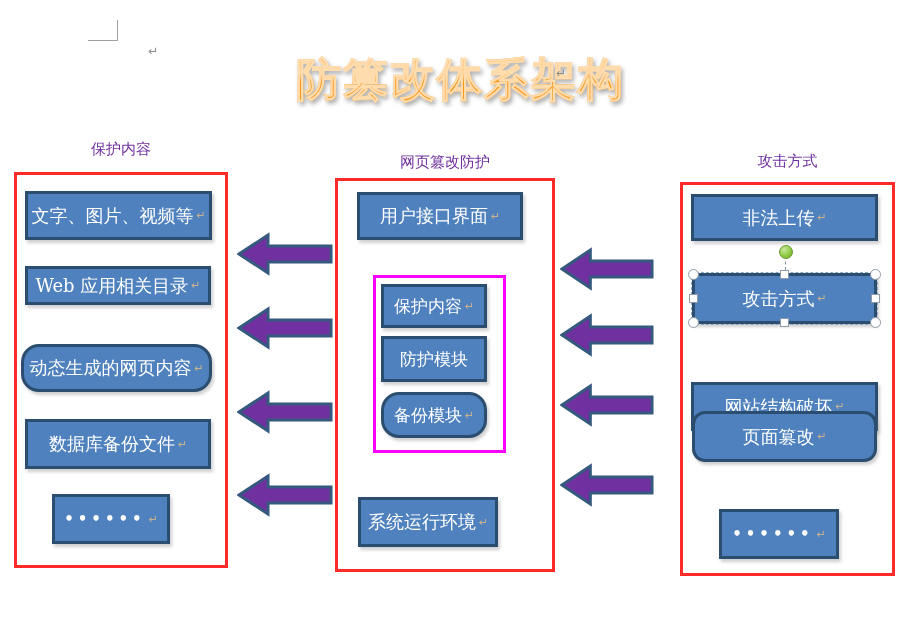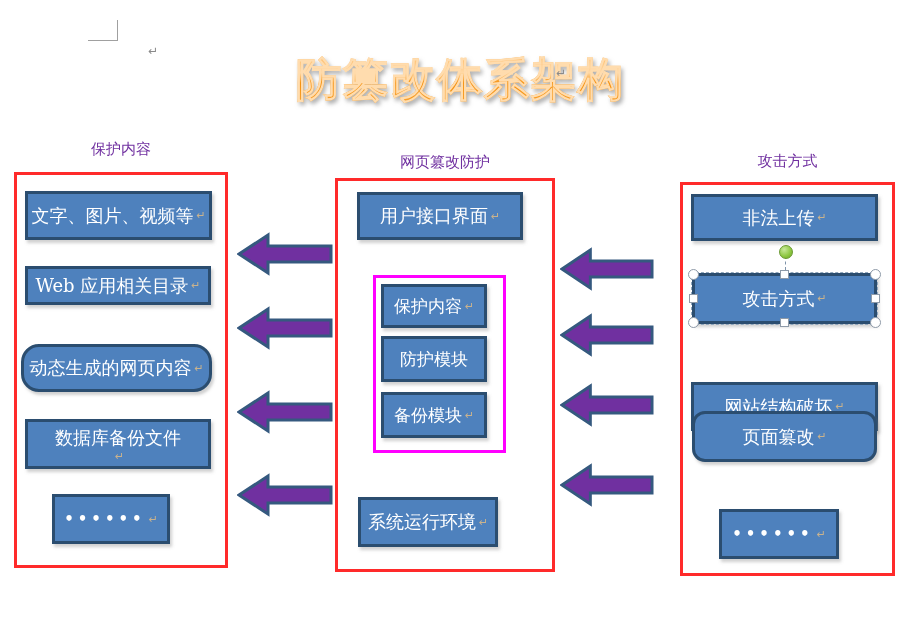--- a/index.html
+++ b/index.html
@@ -44,28 +44,28 @@
     display:flex;align-items:center;justify-content:center;
     color:#fff;font-size:18px;font-family:"DejaVu Serif","Liberation Serif",serif;
     box-shadow:2px 3px 3px rgba(120,120,120,0.35);white-space:nowrap;}
   .blue-box .pmark{color:#c9b28d;font-size:11px;margin-left:3px;}
   .dots{font-size:15px;font-weight:bold;letter-spacing:4px;font-family:"DejaVu Sans",sans-serif;}
 
   
   #lb1{left:25px;top:191px;width:187px;height:49px;}
   #lb2{left:25px;top:266px;width:186px;height:39px;}
   #lb3{left:21px;top:344px;width:191px;height:48px;border-radius:18px;}
-  #lb4{left:25px;top:419px;width:186px;height:50px;flex-direction:column;}
+  #lb4{left:25px;top:419px;width:186px;height:50px;}
   #lb5{left:52px;top:494px;width:118px;height:50px;}
 
   
   #mb1{left:357px;top:192px;width:166px;height:48px;}
   #mod1{left:381px;top:284px;width:106px;height:44px;font-size:17px;}
   #mod2{left:381px;top:336px;width:106px;height:46px;font-size:17px;}
-  #mod3{left:381px;top:392px;width:106px;height:46px;font-size:17px;}
+  #mod3{left:381px;top:392px;width:106px;height:46px;font-size:17px;border-radius:18px;}
   #mb2{left:358px;top:497px;width:140px;height:50px;}
 
   
   #rb1{left:691px;top:194px;width:187px;height:47px;}
   #rb2{left:692px;top:273px;width:185px;height:51px;outline:1.5px dashed #8fa6bd;}
   #rb3{left:691px;top:353px;width:187px;height:49px;margin-top:29px;}
   #rb4{left:692px;top:411px;width:185px;height:51px;border-radius:13px;}
   #rb5{left:719px;top:509px;width:120px;height:50px;}
 
   .squiggle{text-decoration-style:wavy;

